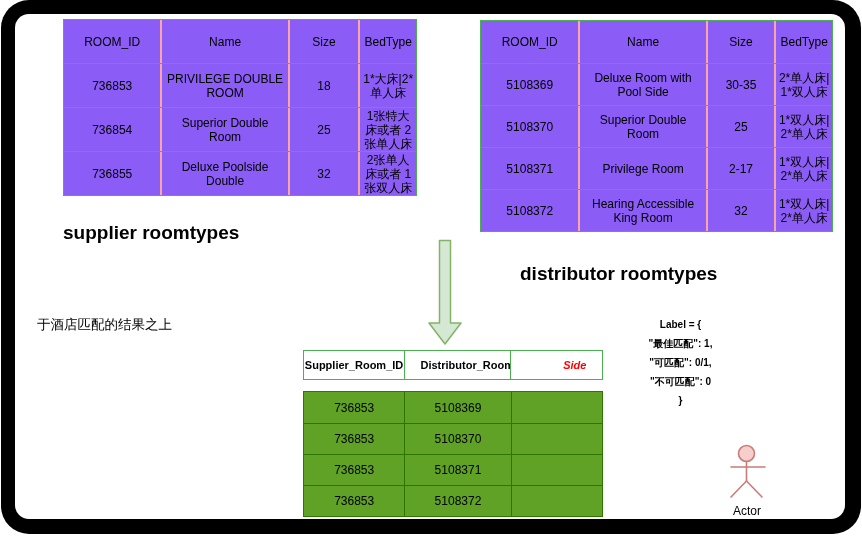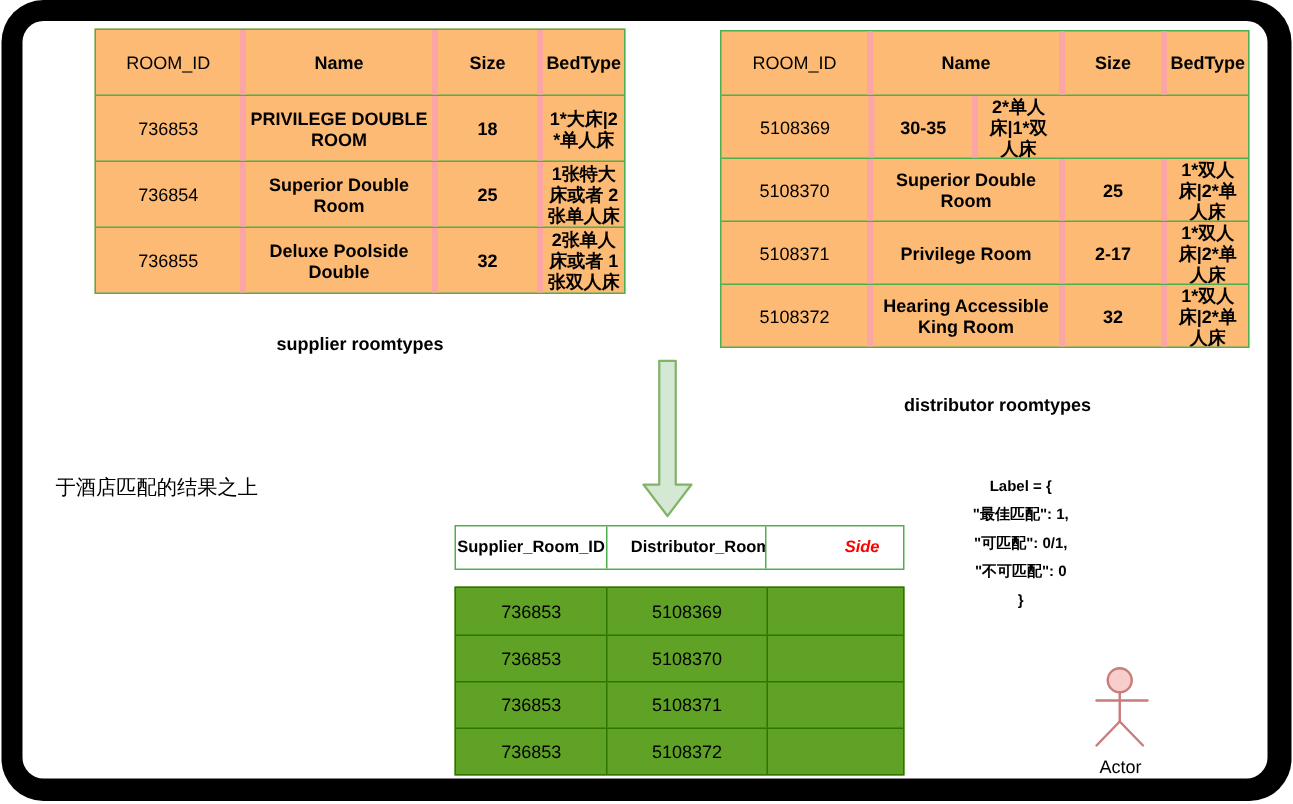--- a/index.html
+++ b/index.html
@@ -2,38 +2,38 @@
 <html><head>
 <meta charset="utf-8">
 <style>
   html,body{margin:0;padding:0;background:#fff;}
   *{box-sizing:border-box;}
   .stage{position:relative;width:862px;height:536px;font-family:"Liberation Sans","DejaVu Sans",sans-serif;color:#000;}
   .frame{position:absolute;left:1px;top:0;width:860px;height:534px;background:#000;border-radius:28px;}
   .card{position:absolute;left:15px;top:14px;width:830px;height:505px;background:#ffffff;border-radius:14px;}
 
   
-  .tbl{position:absolute;background:#fdba74;border:1px solid #4caf50;}
+  .tbl{position:absolute;background:#8b5cf6;border:1px solid #4caf50;}
   .tbl .row{display:flex;}
   .tbl .row + .row{border-top:1px solid #4caf50;}
   .tbl .cell{display:flex;align-items:center;justify-content:center;text-align:center;
              font-size:12px;line-height:14px;padding:0 2px;overflow:hidden;}
-  .tbl .cell + .cell{border-left:4px solid #fca5a5;font-weight:bold;}
+  .tbl .cell + .cell{border-left:2px solid #fca5a5;}
   .bed{font-size:11px;line-height:13px;word-break:break-all;}
 
   .supplier{left:48px;top:5px;width:354px;}
   .supplier .row{height:44px;}
   .supplier .row.hdr{height:43px;}
   .supplier .c0{width:97px;}.supplier .c1{width:128px;}.supplier .c2{width:71px;}.supplier .c3{width:58px;}
 
   .distributor{left:465px;top:6px;width:353px;}
   .distributor .row{height:42px;}
   .distributor .c0{width:98px;}.distributor .c1{width:128px;}.distributor .c2{width:69px;}.distributor .c3{width:58px;}
 
-  .tbl-title{position:absolute;font-size:12px;font-weight:bold;text-align:center;}
+  .tbl-title{position:absolute;font-size:19px;font-weight:bold;text-align:left;}
   .supplier-title{left:48px;top:208px;width:354px;}
   .distributor-title{left:505px;top:249px;width:290px;}
 
   .note{position:absolute;left:13px;top:263px;font-size:13.5px;line-height:19px;white-space:pre;}
   .note .l2{padding-left:9px;}
 
   
   .map-hdr{position:absolute;left:288px;top:336px;width:300px;height:30px;background:#fff;
            border:1px solid #4caf50;display:flex;}
   .map-hdr .cell{display:flex;align-items:center;justify-content:center;font-size:11px;font-weight:bold;overflow:hidden;}
@@ -93,20 +93,21 @@
 
     <div class="tbl distributor">
       <div class="row hdr">
         <div class="cell c0">ROOM_ID</div>
         <div class="cell c1">Name</div>
         <div class="cell c2">Size</div>
         <div class="cell c3">BedType</div>
       </div>
       <div class="row">
         <div class="cell c0">5108369</div>
+        <div class="cell c1">Deluxe Room with Pool Side</div>
         <div class="cell c2">30-35</div>
         <div class="cell c3 bed">2*单人床|1*双人床</div>
       </div>
       <div class="row">
         <div class="cell c0">5108370</div>
         <div class="cell c1">Superior Double Room</div>
         <div class="cell c2">25</div>
         <div class="cell c3 bed">1*双人床|2*单人床</div>
       </div>
       <div class="row">

